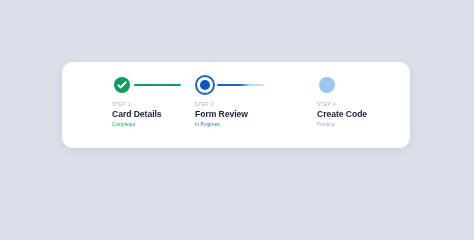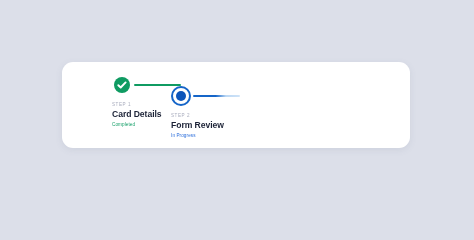--- a/index.html
+++ b/index.html
@@ -178,33 +178,45 @@
 
         <div class="connector green" style="left:22px; width:47px;"></div>
 
         <div class="txt">
           <p class="eyebrow">STEP 1</p>
           <p class="title">Card Details</p>
           <p class="status completed">Completed</p>
         </div>
       </div>
 
-      <div class="step" style="left:109px; width:70px;margin-top:11px;">
+      <div class="step" style="left:133px; width:70px;">
 
         <div class="marker">
           <div class="circle ring"></div>
           <div class="circle dot"></div>
         </div>
 
         <div class="connector bluefade" style="left:22px; width:47px;"></div>
 
         <div class="txt">
           <p class="eyebrow">STEP 2</p>
           <p class="title">Form Review</p>
           <p class="status inprogress">In Progress</p>
         </div>
       </div>
 
 
+      <div class="step" style="left:255px; width:70px;">
+
+        <div class="marker">
+          <div class="circle pending"></div>
+        </div>
+
+        <div class="txt">
+          <p class="eyebrow">STEP 4</p>
+          <p class="title">Create Code</p>
+          <p class="status pendingtxt">Pending</p>
+        </div>
+      </div>
 
     </div>
   </div>
 </div>
 
 </body></html>

